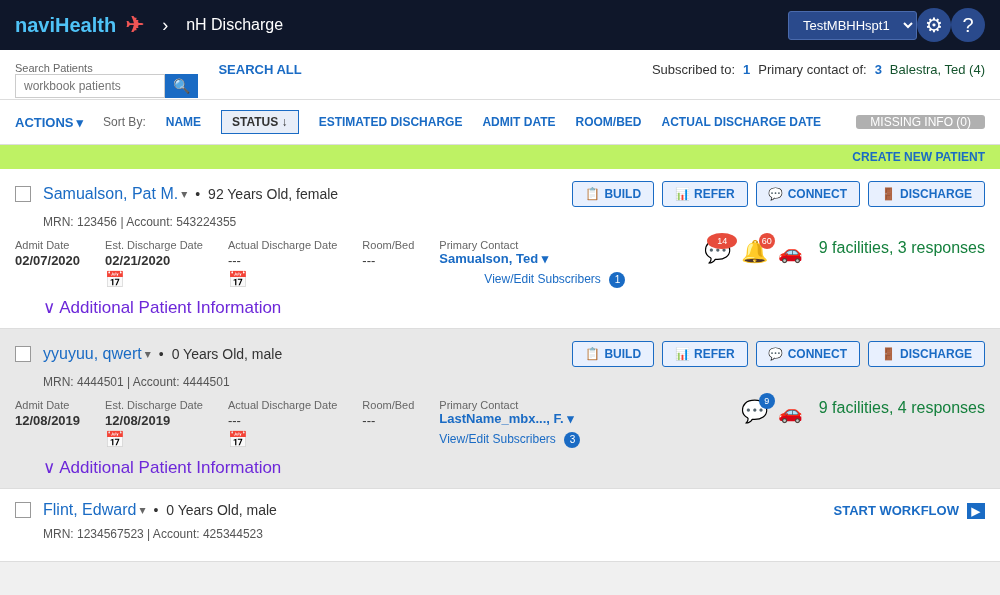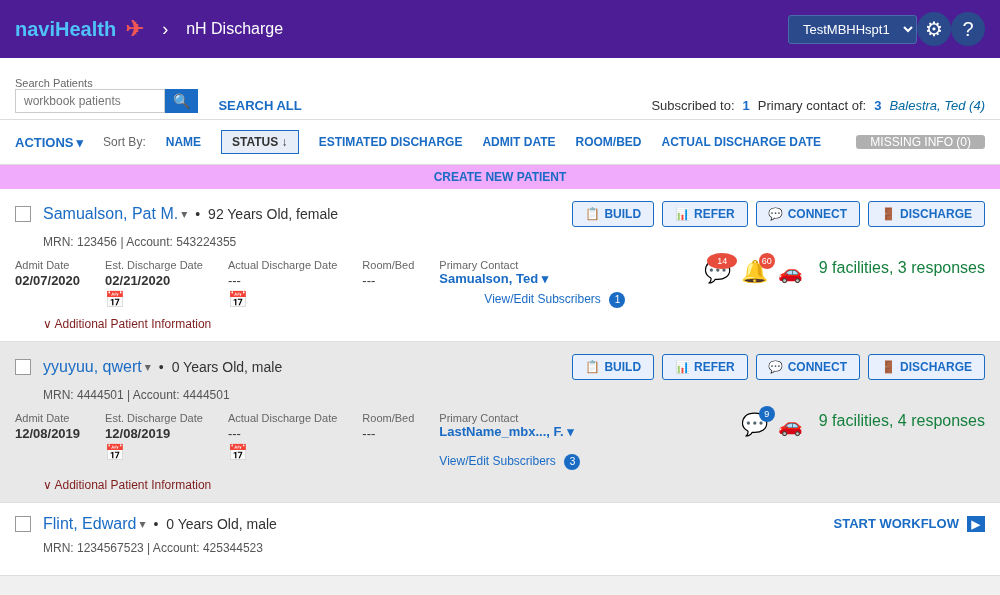--- a/index.html
+++ b/index.html
@@ -1,21 +1,21 @@
 <!DOCTYPE html>
 <html><head>
   <meta charset="utf-8">
   <style>
     * { box-sizing: border-box; margin: 0; padding: 0; }
     body { font-family: Arial, sans-serif; font-size: 13px; background: #f0f0f0; width: 1000px; height: 595px; overflow: hidden; }
 
     
     .header {
-      background: #4c1d95;
-      height: 58px;
+      background: #0f172a;
+      height: 50px;
       display: flex;
       align-items: center;
       padding: 0 15px;
       justify-content: space-between;
     }
     .header-left { display: flex; align-items: center; gap: 10px; }
     .logo-text { color: white; font-size: 20px; font-weight: bold; }
     .logo-text span { color: #4fc3f7; }
     .breadcrumb-sep { color: white; font-size: 18px; margin: 0 8px; }
     .app-title { color: white; font-size: 16px; font-weight: 300; }
@@ -38,24 +38,24 @@
       width: 34px;
       height: 34px;
       display: flex;
       align-items: center;
       justify-content: center;
     }
 
     
     .search-bar {
       background: white;
-      height: 62px;
-      display: flex;
-      align-items: flex-end;
-      padding: 6px 15px;
+      height: 50px;
+      display: flex;
+      align-items: flex-start;
+      padding: 12px 15px;
       border-bottom: 1px solid #ddd;
       gap: 20px;
     }
     .search-field { display: flex; flex-direction: column; }
     .search-label { font-size: 11px; color: #666; }
     .search-input-wrap { display: flex; }
     .search-input {
       border: 1px solid #ccc;
       padding: 4px 8px;
       font-size: 12px;
@@ -80,21 +80,21 @@
     }
     .subscribed-info {
       margin-left: auto;
       display: flex;
       align-items: center;
       gap: 8px;
       color: #333;
       font-size: 13px;
     }
     .subscribed-info .count { color: #1a6bc4; font-weight: bold; }
-    .contact-dropdown { color: #0369a1; cursor: pointer; font-style: italic; }
+    .contact-dropdown { color: #14532d; cursor: pointer; }
 
     
     .toolbar {
       background: white;
       height: 45px;
       display: flex;
       align-items: center;
       padding: 0 15px;
       border-bottom: 1px solid #ddd;
       gap: 20px;
@@ -137,23 +137,23 @@
     .create-patient-link {
       color: #1a6bc4;
       font-size: 12px;
       cursor: pointer;
       font-weight: bold;
     }
 
     
     .create-row {
       display: flex;
-      justify-content: center;
+      justify-content: flex-end;
       padding: 5px 15px;
-      background: #f0abfc;
+      background: #bef264;
     }
     .patient-card {
       background: white;
       margin: 0;
       border-bottom: 1px solid #ddd;
       padding: 12px 15px 10px 15px;
     }
     .patient-card.gray { background: #e8e8e8; }
 
     .patient-header {
@@ -208,22 +208,22 @@
 
     .subscribers-link { color: #1a6bc4; font-size: 12px; cursor: pointer; margin-top: 4px; }
 
     .icon-group { display: flex; align-items: center; gap: 10px; margin-left: 20px; }
 
     .responses-text { color: #15803d; font-size: 16px; margin-left: auto; align-self: flex-start; }
 
     .additional-info {
       margin-left: 28px;
       margin-top: 8px;
-      color: #7f1d1d;
-      font-size: 12px;
+      color: #6d28d9;
+      font-size: 17px;
       cursor: pointer;
     }
 
     .date-icon { font-size: 16px; color: #555; margin-top: 2px; cursor: pointer; }
 
     
     .car-icon { font-size: 20px; color: #1a6bc4; }
 
     
     .chat-icon-wrap { position: relative; display: inline-flex; }
@@ -425,21 +425,21 @@
       <span class="detail-value dash">---</span>
       <span class="date-icon">📅</span>
     </div>
     <div class="detail-group">
       <span class="detail-label">Room/Bed</span>
       <span class="detail-value dash">---</span>
     </div>
     <div class="primary-contact-section">
       <span class="contact-label-sm">Primary Contact</span>
       <span class="contact-val">LastName_mbx..., F. ▾</span>
-      <div style="margin-top:14px;">
+      <div style="margin-top:5px;">
         <span class="subscribers-link">View/Edit Subscribers</span>
         <span class="subscriber-num">3</span>
       </div>
     </div>
     <div class="detail-right-section">
       <div class="icon-group">
         <div class="chat-icon-wrap">
           <span class="chat-emoji">💬</span>
           <span style="position:absolute;top:-6px;right:-6px;background:#1a6bc4;color:white;border-radius:50%;width:16px;height:16px;font-size:9px;display:flex;align-items:center;justify-content:center;">9</span>
         </div>

